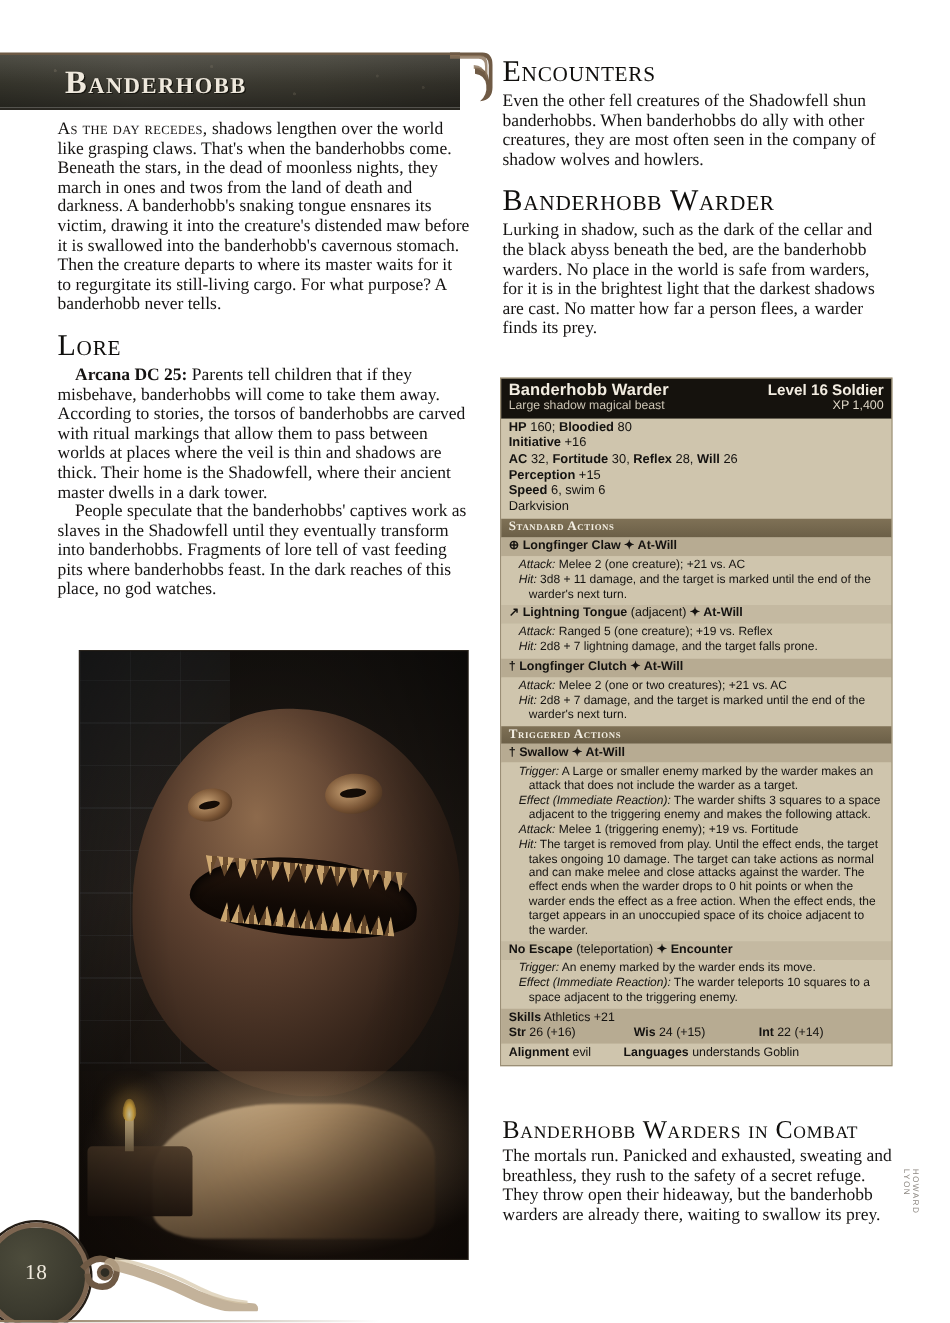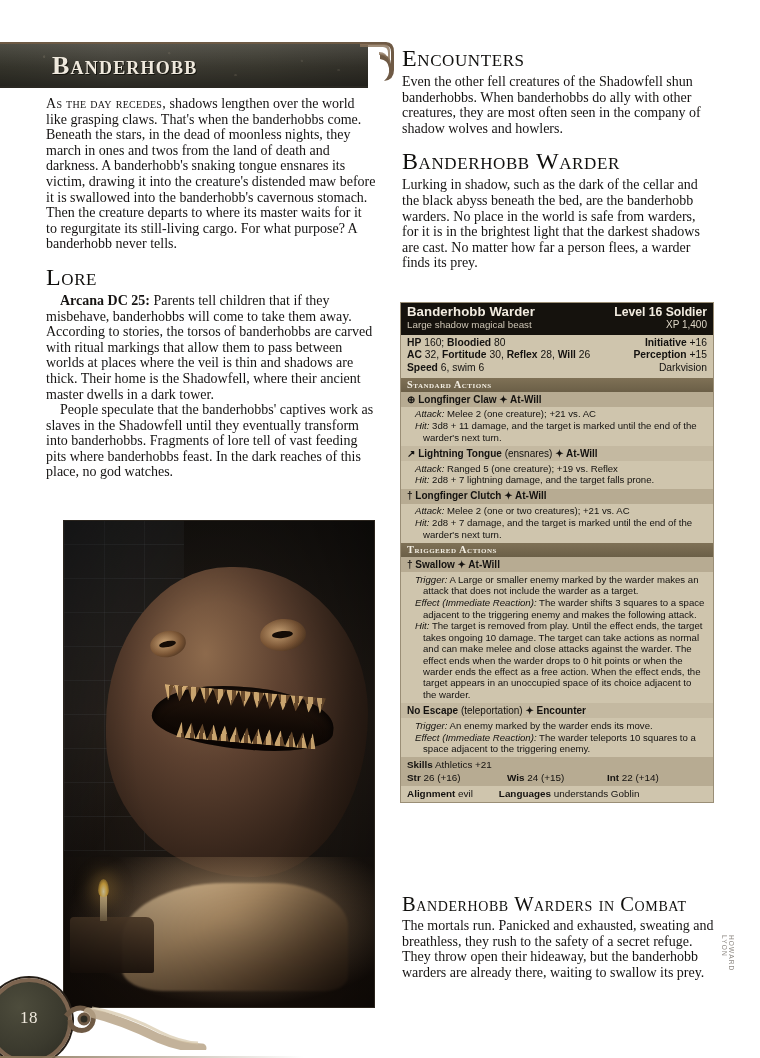--- a/index.html
+++ b/index.html
@@ -157,21 +157,21 @@
     background:#15120d; color:#f2ece0; padding:3px 6px 4px 6px;
   }
   .sb-head .row1 { display:flex; justify-content:space-between; align-items:baseline; }
   .sb-head .name { font-size:13.2px; font-weight:bold; letter-spacing:.1px; }
   .sb-head .level { font-size:12.2px; font-weight:bold; }
   .sb-head .row2 { display:flex; justify-content:space-between; align-items:baseline; margin-top:1px; }
   .sb-head .type { font-size:9.8px; color:#cdc5b4; }
   .sb-head .xp { font-size:10px; font-weight:normal; color:#ded6c6; }
 
   .sb-defense { background:#cfc5ad; padding:2px 6px 3px 6px; }
-  .sb-defense .line { display:flex; justify-content:space-between; align-items:baseline; line-height:12.6px; }
+  .sb-defense .line { display:flex; align-items:baseline; line-height:12.6px;flex-direction:column; }
   .sb-defense .lt { font-size:10.3px; }
   .sb-defense .rt { font-size:10.3px; }
   .sb-defense b { font-weight:bold; }
 
   .sb-bar {
     background:linear-gradient(180deg,#7f7156,#6b5f47);
     color:#f3eee2; font-variant:small-caps; font-weight:bold;
     font-size:10.4px; letter-spacing:.5px; padding:1px 6px 2px 6px;
     font-family:"Liberation Serif", serif;
   }
@@ -313,21 +313,21 @@
   <div class="sb-bar">Standard Actions</div>
   <div id="std-powers">
       <div class="pwr">
         <div class="pwr-name"><span class="icon-g">⊕ </span><span>Longfinger Claw</span><span> ✦ At-Will</span></div>
         <div class="pwr-body">
           <div class="ln"><i>Attack:</i><span> Melee 2 (one creature); +21 vs. AC</span></div>
           <div class="ln"><i>Hit:</i><span> 3d8 + 11 damage, and the target is marked until the end of the warder's next turn.</span></div>
         </div>
       </div>
       <div class="pwr">
-        <div class="pwr-name alt"><span class="icon-g">↗ </span><span>Lightning Tongue</span><span class="norm"> (ensnares)</span><span> ✦ At-Will</span></div>
+        <div class="pwr-name alt"><span class="icon-g">↗ </span><span>Lightning Tongue</span><span class="norm"> (adjacent)</span><span> ✦ At-Will</span></div>
         <div class="pwr-body">
           <div class="ln"><i>Attack:</i><span> Ranged 5 (one creature); +19 vs. Reflex</span></div>
           <div class="ln"><i>Hit:</i><span> 2d8 + 7 lightning damage, and the target falls prone.</span></div>
         </div>
       </div>
       <div class="pwr">
         <div class="pwr-name"><span class="icon-g">† </span><span>Longfinger Clutch</span><span> ✦ At-Will</span></div>
         <div class="pwr-body">
           <div class="ln"><i>Attack:</i><span> Melee 2 (one or two creatures); +21 vs. AC</span></div>
           <div class="ln"><i>Hit:</i><span> 2d8 + 7 damage, and the target is marked until the end of the warder's next turn.</span></div>
@@ -335,20 +335,21 @@
       </div>
     </div>
 
   <div class="sb-bar">Triggered Actions</div>
   <div id="trg-powers">
       <div class="pwr">
         <div class="pwr-name"><span class="icon-g">† </span><span>Swallow</span><span> ✦ At-Will</span></div>
         <div class="pwr-body">
           <div class="ln"><i>Trigger:</i><span> A Large or smaller enemy marked by the warder makes an attack that does not include the warder as a target.</span></div>
           <div class="ln"><i>Effect (Immediate Reaction):</i><span> The warder shifts 3 squares to a space adjacent to the triggering enemy and makes the following attack.</span></div>
+          <div class="ln"><i>Attack:</i><span> Melee 1 (triggering enemy); +19 vs. Fortitude</span></div>
           <div class="ln"><i>Hit:</i><span> The target is removed from play. Until the effect ends, the target takes ongoing 10 damage. The target can take actions as normal and can make melee and close attacks against the warder. The effect ends when the warder drops to 0 hit points or when the warder ends the effect as a free action. When the effect ends, the target appears in an unoccupied space of its choice adjacent to the warder.</span></div>
         </div>
       </div>
       <div class="pwr">
         <div class="pwr-name alt"><span>No Escape</span><span class="norm"> (teleportation)</span><span> ✦ Encounter</span></div>
         <div class="pwr-body">
           <div class="ln"><i>Trigger:</i><span> An enemy marked by the warder ends its move.</span></div>
           <div class="ln"><i>Effect (Immediate Reaction):</i><span> The warder teleports 10 squares to a space adjacent to the triggering enemy.</span></div>
         </div>
       </div>

